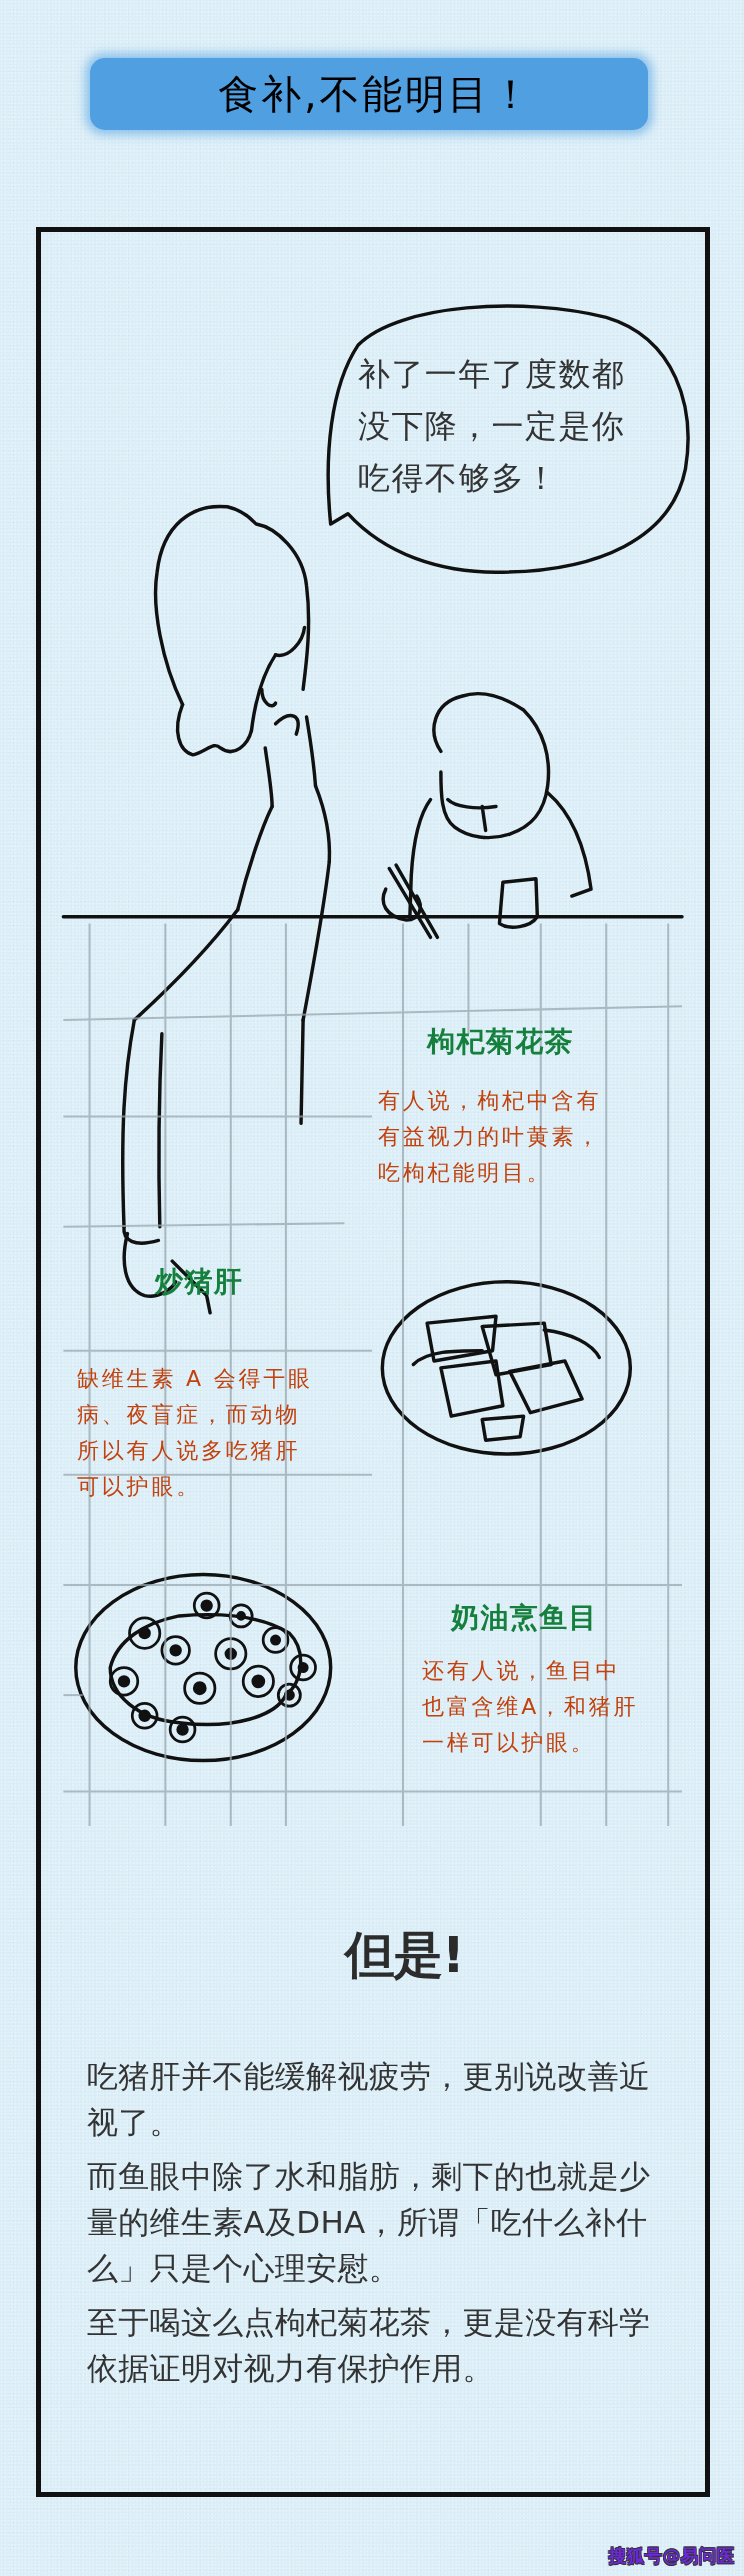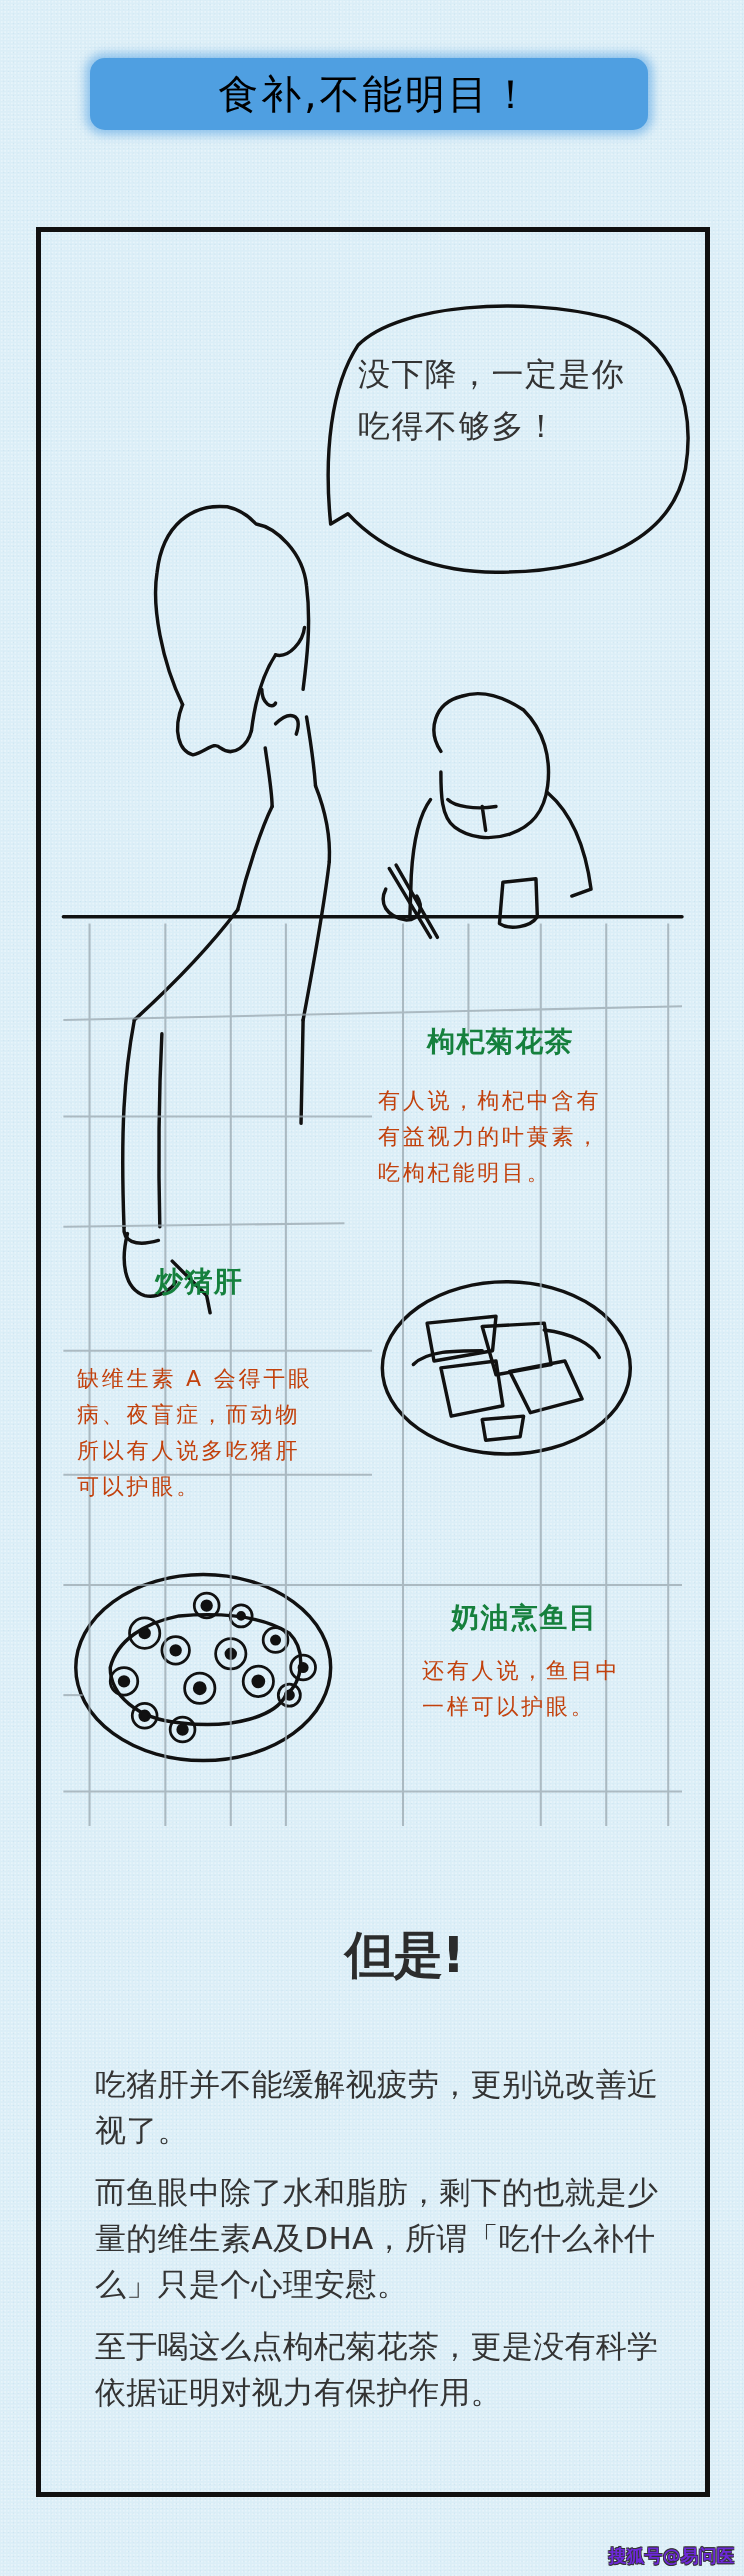--- a/index.html
+++ b/index.html
@@ -39,21 +39,21 @@
     left: 358px; top: 348px; width: 303px;
     font-size: 32px; line-height: 52px; color: #333; letter-spacing: 1.4px;
   }
   
   .heading { font-weight: bold; font-size: 28px; color: #15803d; letter-spacing: 1.4px; }
   .body-text { font-size: 22px; line-height: 36px; color: #c2410c; letter-spacing: 2.8px; }
   .but { left: 0; width: 744px; top: 1922px; text-align: center;
          font-size: 50px; font-weight: bold; color: #2c2c2c; letter-spacing: -1.4px; padding-left: 32px; }
   .para { left: 79px; top: 2045px; width: 600px;
           font-size: 31px; line-height: 46px; color: #333; letter-spacing: 0.3px; }
-  .para p { margin: 16px; }
+  .para p { margin: 8px; }
   .watermark { right: 9.6px; top: 2544px; font-size: 18px; font-weight: bold; color: #6d28d9;
                text-shadow: 0.7px 0.7px 0 #333, -0.7px -0.7px 0 #333, 0.7px -0.7px 0 #333, -0.7px 0.7px 0 #333; }
   svg.art { position: absolute; left: 0; top: 0; }
 </style>
 </head>
 <body>
 
 <div class="abs banner"></div>
 <div class="abs banner-text">食补,不能明目！</div>
 
@@ -161,20 +161,21 @@
     <line x1="92" y1="1780" x2="500" y2="1775"></line>
     <line x1="92" y1="1960" x2="540" y2="1960"></line>
     <line x1="92" y1="2140" x2="540" y2="2140"></line>
     <line x1="92" y1="2300" x2="990" y2="2300"></line>
     <line x1="92" y1="2460" x2="120" y2="2460"></line>
     <line x1="92" y1="2600" x2="990" y2="2600"></line>
   </g>
 </svg>
 
 <div class="abs bubble-text">
+  <div>补了一年了度数都</div>
   <div>没下降，一定是你</div>
   <div>吃得不够多！</div>
 </div>
 
 <div class="abs heading" style="left:427px; top:1023px;">枸杞菊花茶</div>
 <div class="abs body-text" style="left:378px; top:1083px; width:303px;">
   <div>有人说，枸杞中含有</div>
   <div>有益视力的叶黄素，</div>
   <div>吃枸杞能明目。</div>
 </div>
@@ -183,20 +184,21 @@
 <div class="abs body-text" style="left:77px; top:1315px; width:303px;margin-top:46px;">
   <div>缺维生素 A 会得干眼</div>
   <div>病、夜盲症，而动物</div>
   <div>所以有人说多吃猪肝</div>
   <div>可以护眼。</div>
 </div>
 
 <div class="abs heading" style="left:451px; top:1599px;">奶油烹鱼目</div>
 <div class="abs body-text" style="left:422px; top:1653px; width:276px;">
   <div>还有人说，鱼目中</div>
+  <div>也富含维A，和猪肝</div>
   <div>一样可以护眼。</div>
 </div>
 
 <div class="abs but">但是!</div>
 
 <div class="abs para">
   <p>吃猪肝并不能缓解视疲劳，更别说改善近视了。</p>
   <p>而鱼眼中除了水和脂肪，剩下的也就是少量的维生素A及DHA，所谓「吃什么补什么」只是个心理安慰。</p>
   <p>至于喝这么点枸杞菊花茶，更是没有科学依据证明对视力有保护作用。</p>
 </div>

